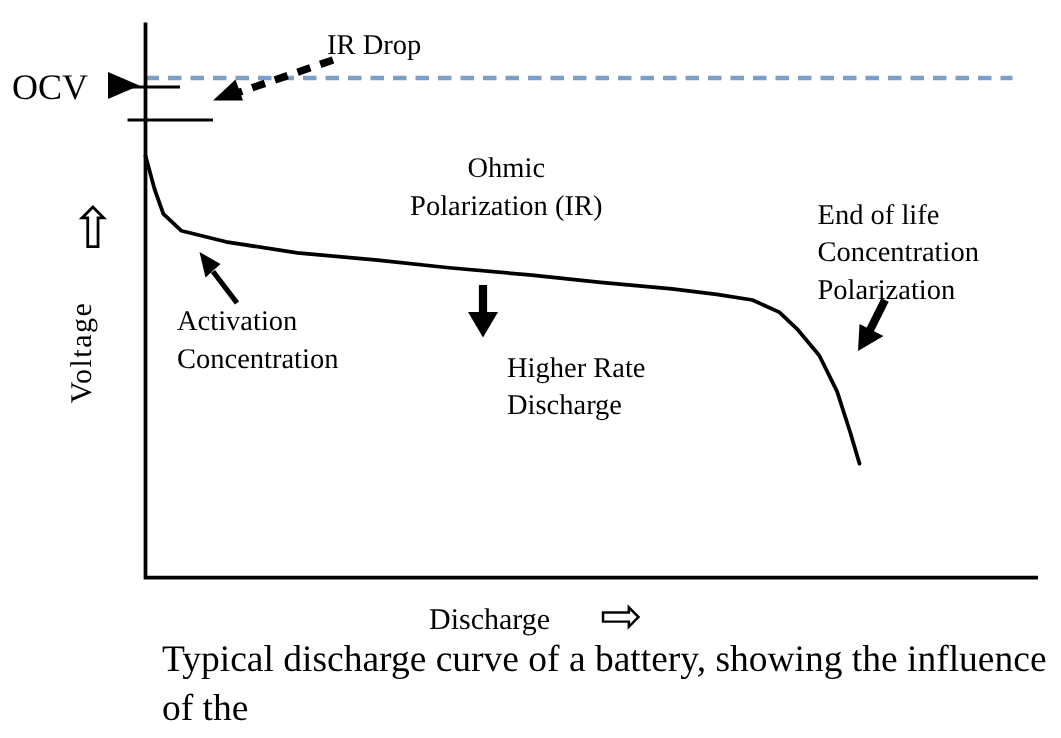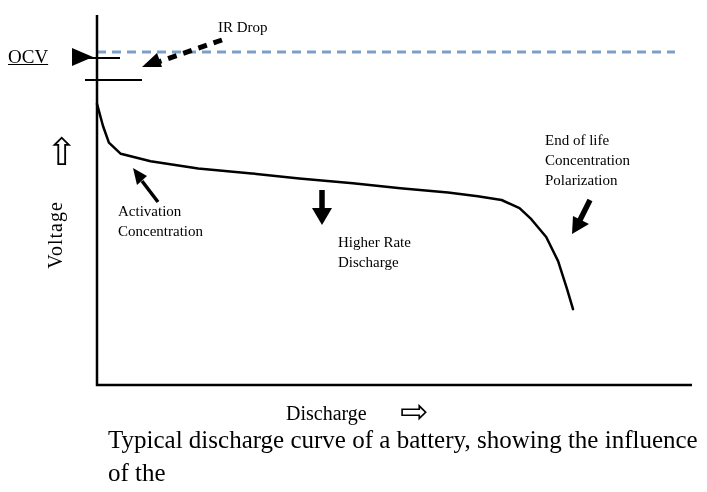--- a/index.html
+++ b/index.html
@@ -7,27 +7,27 @@
     position:relative;
     width:707px;height:492px;
     background:#ffffff;
     font-family:"Liberation Serif", serif;
     color:#000;
     overflow:hidden;
   }
   #plot-svg{position:absolute;left:0;top:0;}
   .lbl{
     position:absolute;
-    font-size:15px;
+    font-size:19px;
     line-height:1.32;
     white-space:pre-line;
   }
   .lbl.center{text-align:center;}
   #ir-drop{left:218px;top:18px;}
-  #ocv{left:8px;top:44px;font-size:19px;text-decoration:underline;}
+  #ocv{left:8px;top:44px;font-size:24px;}
   #ohmic{left:245px;top:100px;width:185px;}
   #end-of-life{left:545px;top:99px;margin-top:32px;}
   #activation{left:118px;top:202px;}
   #higher-rate{left:307px;top:233px;margin-left:31px;}
   #voltage-label{
     position:absolute;left:55px;top:235px;
     transform:translate(-50%,-50%) rotate(-90deg);
     white-space:nowrap;font-size:20px;letter-spacing:1px;
   }
   #voltage-up-arrow{
@@ -69,20 +69,22 @@
     <polygon points="322,225 312,208 332,208" fill="#000"></polygon>
 
     <line x1="590" y1="200" x2="580" y2="220" stroke="#000" stroke-width="5.5"></line>
     <polygon points="572,234 573,216 589,224" fill="#000"></polygon>
   </svg>
 
   <div class="lbl" id="ir-drop">IR Drop</div>
 
   <div class="lbl" id="ocv">OCV</div>
 
+  <div class="lbl center" id="ohmic">Ohmic
+Polarization (IR)</div>
 
   <div class="lbl" id="end-of-life">End of life
 Concentration
 Polarization</div>
 
   <div class="lbl" id="activation">Activation
 Concentration</div>
 
   <div class="lbl" id="higher-rate">Higher Rate
 Discharge</div>

